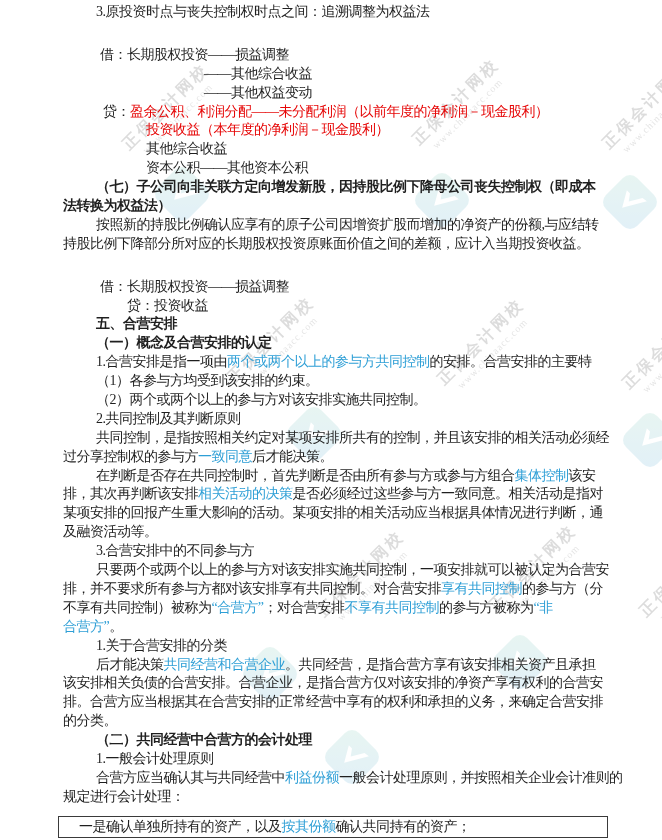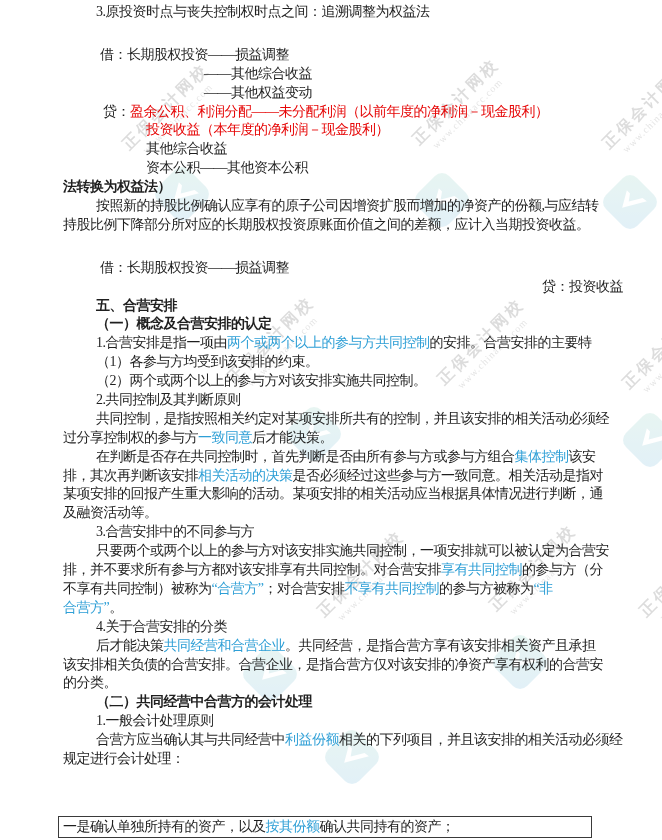--- a/index.html
+++ b/index.html
@@ -9,23 +9,23 @@
   .content{position:absolute;left:63px;top:3px;width:560px;z-index:2;}
   .ln{height:18.9px;line-height:18.9px;white-space:nowrap;}
   .b{font-weight:bold;}
   .red{color:#e60505;font-weight:normal;}
   .blue{color:#2e9fd6;font-weight:normal;}
   .i2{padding-left:33px;}   
   .j1{padding-left:37px;margin-top:24px;}   
   .j2{padding-left:141px;}  
   .j3{padding-left:40px;}   
   .j4{padding-left:83px;}   
-  .j5{padding-left:64px;text-align:right;}   
+  .j5{padding-left:64px;}   
   .boxline{position:absolute;left:58px;top:816px;width:528px;height:20px;
-           border:1px solid #3a3a3a;line-height:20px;padding-left:4px;
+           border:1px solid #3a3a3a;line-height:20px;padding-left:20px;
            white-space:nowrap;background:#fff;z-index:3;}
   
   .wm{position:absolute;z-index:1;transform:rotate(-45deg);text-align:center;
       opacity:.30;pointer-events:none;width:150px;}
   .wm-brand{font-size:16px;letter-spacing:3px;color:#8f8f8f;font-weight:bold;}
   .wm-url{font-size:10px;letter-spacing:1px;color:#a5a5a5;}
   .logo{position:absolute;z-index:0;width:44px;height:44px;border-radius:10px;
         transform:rotate(45deg);background:linear-gradient(135deg,#cdeae2,#bfdff0);
         opacity:.45;pointer-events:none;}
   .logo::after{content:"";position:absolute;left:7px;top:7px;width:30px;height:30px;
@@ -84,20 +84,21 @@
 
   <div class="content">
     <div class="ln i2">3.原投资时点与丧失控制权时点之间：追溯调整为权益法</div>
     <div class="ln j1">借：长期股权投资——损益调整</div>
     <div class="ln j2">——其他综合收益</div>
     <div class="ln j2">——其他权益变动</div>
     <div class="ln j3"><span>贷：</span><span class="red">盈余公积、利润分配——未分配利润（以前年度的净利润－现金股利）</span></div>
     <div class="ln j4 red">投资收益（本年度的净利润－现金股利）</div>
     <div class="ln j4">其他综合收益</div>
     <div class="ln j4">资本公积——其他资本公积</div>
+    <div class="ln i2 b">（七）子公司向非关联方定向增发新股，因持股比例下降母公司丧失控制权（即成本</div>
     <div class="ln b">法转换为权益法）</div>
     <div class="ln i2">按照新的持股比例确认应享有的原子公司因增资扩股而增加的净资产的份额,与应结转</div>
     <div class="ln">持股比例下降部分所对应的长期股权投资原账面价值之间的差额，应计入当期投资收益。</div>
     <div class="ln j1">借：长期股权投资——损益调整</div>
     <div class="ln j5">贷：投资收益</div>
     <div class="ln i2 b">五、合营安排</div>
     <div class="ln i2 b">（一）概念及合营安排的认定</div>
     <div class="ln i2"><span>1.合营安排是指一项由</span><span class="blue">两个或两个以上的参与方共同控制</span><span>的安排。合营安排的主要特</span></div>
     <div class="ln i2">（1）各参与方均受到该安排的约束。</div>
     <div class="ln i2">（2）两个或两个以上的参与方对该安排实施共同控制。</div>
@@ -106,25 +107,26 @@
     <div class="ln"><span>过分享控制权的参与方</span><span class="blue">一致同意</span><span>后才能决策。</span></div>
     <div class="ln i2"><span>在判断是否存在共同控制时，首先判断是否由所有参与方或参与方组合</span><span class="blue">集体控制</span><span>该安</span></div>
     <div class="ln"><span>排，其次再判断该安排</span><span class="blue">相关活动的决策</span><span>是否必须经过这些参与方一致同意。相关活动是指对</span></div>
     <div class="ln">某项安排的回报产生重大影响的活动。某项安排的相关活动应当根据具体情况进行判断，通</div>
     <div class="ln">及融资活动等。</div>
     <div class="ln i2">3.合营安排中的不同参与方</div>
     <div class="ln i2">只要两个或两个以上的参与方对该安排实施共同控制，一项安排就可以被认定为合营安</div>
     <div class="ln"><span>排，并不要求所有参与方都对该安排享有共同控制。对合营安排</span><span class="blue">享有共同控制</span><span>的参与方（分</span></div>
     <div class="ln"><span>不享有共同控制）被称为</span><span class="blue">“合营方”</span><span>；对合营安排</span><span class="blue">不享有共同控制</span><span>的参与方被称为</span><span class="blue">“非</span></div>
     <div class="ln"><span class="blue">合营方”</span><span>。</span></div>
-    <div class="ln i2">4.关于合营安排的分类</div>
+    <div class="ln i2">1.关于合营安排的分类</div>
     <div class="ln i2"><span>后才能决策</span><span class="blue">共同经营和合营企业</span><span>。共同经营，是指合营方享有该安排相关资产且承担</span></div>
     <div class="ln">该安排相关负债的合营安排。合营企业，是指合营方仅对该安排的净资产享有权利的合营安</div>
+    <div class="ln">排。合营方应当根据其在合营安排的正常经营中享有的权利和承担的义务，来确定合营安排</div>
     <div class="ln">的分类。</div>
     <div class="ln i2 b">（二）共同经营中合营方的会计处理</div>
     <div class="ln i2">1.一般会计处理原则</div>
-    <div class="ln i2"><span>合营方应当确认其与共同经营中</span><span class="blue">利益份额</span><span>相关的下列项目，并且该安排的相关活动必须经</span></div>
+    <div class="ln i2"><span>合营方应当确认其与共同经营中</span><span class="blue">利益份额</span><span>一般会计处理原则，并按照相关企业会计准则的</span></div>
     <div class="ln">规定进行会计处理：</div>
   </div>
 
   <div class="boxline"><span>一是确认单独所持有的资产，以及</span><span class="blue">按其份额</span><span>确认共同持有的资产；</span></div>
 
 </div>
 
 </body></html>

